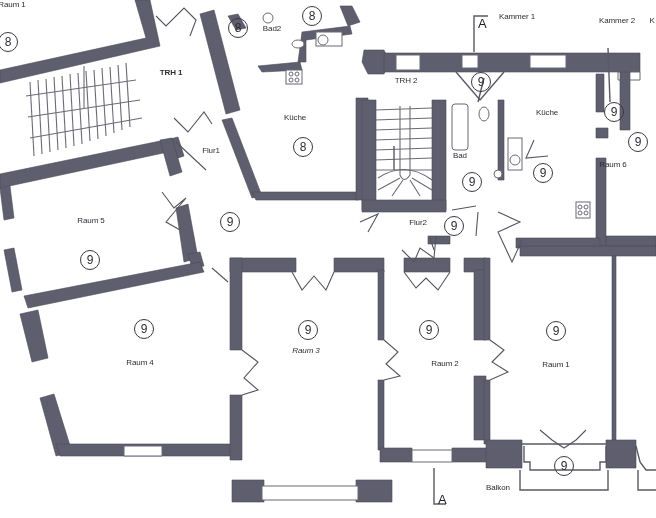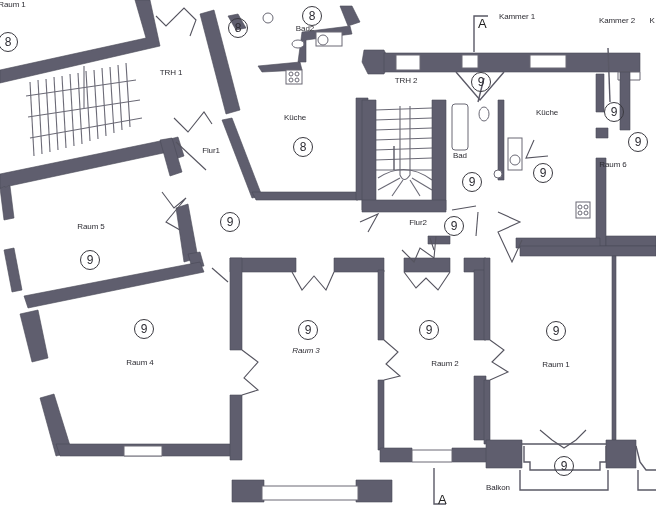--- a/index.html
+++ b/index.html
@@ -212,23 +212,23 @@
   <g class="thin">
     <polyline points="488,16 474,16 474,52"></polyline>
     <polyline points="434,468 434,504 446,504"></polyline>
     <polyline points="394,146 394,170"></polyline>
   </g>
 </svg>
 
 <span class="label" style="left:12px;top:4px;">Raum 1</span>
 <span class="num" style="left:8px;top:42px;">8</span>
 
-<span class="label" style="left:171px;top:72px;">TRH 1</span>
-
-<span class="label" style="left:272px;top:28px;margin-left:33px;">Bad2</span>
+<span class="label" style="left:171px;top:72px;font-weight:bold;">TRH 1</span>
+
+<span class="label" style="left:272px;top:28px;">Bad2</span>
 <span class="num" style="left:238px;top:28px;">8</span>
 <span class="num" style="left:312px;top:16px;">8</span>
 
 <span class="label" style="left:295px;top:117px;">Küche</span>
 <span class="num" style="left:303px;top:147px;">8</span>
 
 <span class="label" style="left:406px;top:80px;">TRH 2</span>
 
 <span class="section" style="left:478px;top:16px;">A</span>
 <span class="label" style="left:517px;top:16px;">Kammer 1</span>
@@ -246,21 +246,21 @@
 
 <span class="label" style="left:613px;top:164px;text-align:right;">Raum 6</span>
 <span class="num" style="left:638px;top:142px;">9</span>
 
 <span class="label" style="left:211px;top:150px;">Flur1</span>
 <span class="num" style="left:230px;top:222px;">9</span>
 
 <span class="label" style="left:404px;top:222px;padding-left:28px;">Flur2</span>
 <span class="num" style="left:454px;top:226px;">9</span>
 
-<span class="label" style="left:91px;top:226px;">Raum 5</span>
+<span class="label" style="left:91px;top:220px;">Raum 5</span>
 <span class="num" style="left:90px;top:260px;">9</span>
 
 <span class="label" style="left:140px;top:362px;text-align:center;">Raum 4</span>
 <span class="num" style="left:144px;top:329px;">9</span>
 
 <span class="label" style="left:306px;top:350px;font-style:italic;">Raum 3</span>
 <span class="num" style="left:308px;top:330px;">9</span>
 
 <span class="label" style="left:438px;top:363px;margin-left:7px;">Raum 2</span>
 <span class="num" style="left:429px;top:330px;">9</span>

